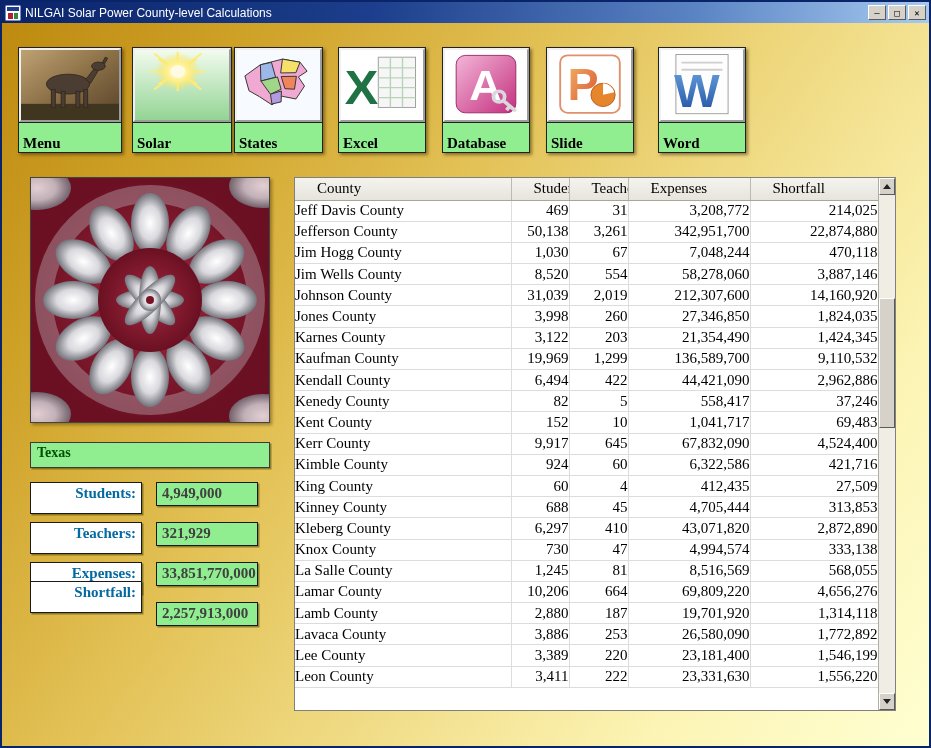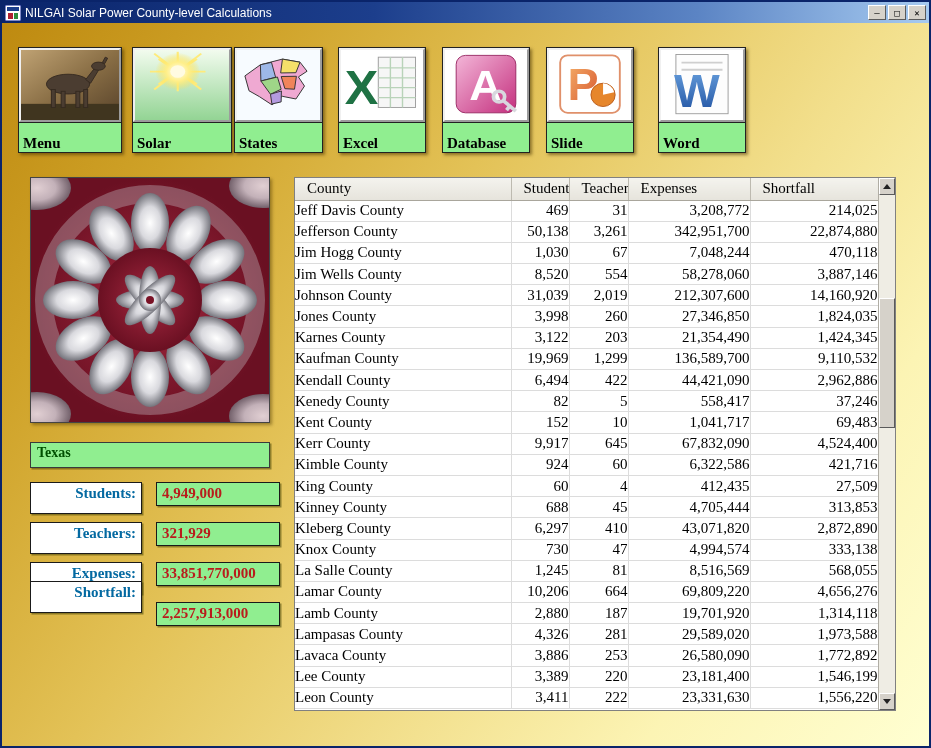--- a/index.html
+++ b/index.html
@@ -66,38 +66,38 @@
     font-size:14px; font-weight:bold; color:#005000; padding:2px 0 0 6px;
   }
 
   .stat-label{
     position:absolute; left:28px; width:112px; height:32px;
     background:#fff; border:1px solid #1a1a1a; box-shadow:1.5px 1.5px 0 rgba(60,60,0,.5);
     font-size:15px; font-weight:bold; color:#0369a1; text-align:right;
     padding:2px 5px 9px 0;
   }
   .stat-value{
-    position:absolute; left:154px; width:124px; height:24px;
+    position:absolute; left:154px; width:102px; height:24px;
     background:#90EE90; border:1px solid #1a1a1a; box-shadow:1.5px 1.5px 0 rgba(60,60,0,.5);
-    font-size:15px; font-weight:bold; color:#b91c1c; padding:2px 0 0 5px;
+    font-size:15px; font-weight:bold; color:#404040; padding:2px 0 0 5px;
   }
 
   
   .table-wrap{
     position:absolute; left:292px; top:154px; width:602px; height:534px;
     background:#fff; border:1px solid #808080;
   }
   table.county{
     border-collapse:collapse; table-layout:fixed; width:583px;
     font-family:"Liberation Serif", serif; font-size:15px; color:#000;
   }
   table.county th{
     background:linear-gradient(#F4F3EE,#E6E4DC);
     border-right:1px solid #BDBAB0; border-bottom:1px solid #A9A69C;
-    font-weight:normal; text-align:left; height:22px; padding:0 0 0 12px;
+    font-weight:normal; text-align:left; height:22px; padding:0 0 0 22px;
     white-space:nowrap; overflow:hidden;
   }
   table.county td{
     border-right:1px solid #DCDCDC; border-bottom:1px solid #DCDCDC;
     height:21.2px; white-space:nowrap; overflow:hidden; padding:0;
   }
   td.col-county{ text-align:left; padding-left:5px; }
   td.col-num{ text-align:right; padding-right:6px; }
 
   
@@ -533,27 +533,20 @@
               <td class="col-num">4,656,276</td>
             </tr>
             <tr>
               <td class="col-county">Lamb County</td>
               <td class="col-num">2,880</td>
               <td class="col-num">187</td>
               <td class="col-num">19,701,920</td>
               <td class="col-num">1,314,118</td>
             </tr>
             <tr>
-              <td class="col-county">Lampasas County</td>
-              <td class="col-num">4,326</td>
-              <td class="col-num">281</td>
-              <td class="col-num">29,589,020</td>
-              <td class="col-num">1,973,588</td>
-            </tr>
-            <tr>
               <td class="col-county">Lavaca County</td>
               <td class="col-num">3,886</td>
               <td class="col-num">253</td>
               <td class="col-num">26,580,090</td>
               <td class="col-num">1,772,892</td>
             </tr>
             <tr>
               <td class="col-county">Lee County</td>
               <td class="col-num">3,389</td>
               <td class="col-num">220</td>

